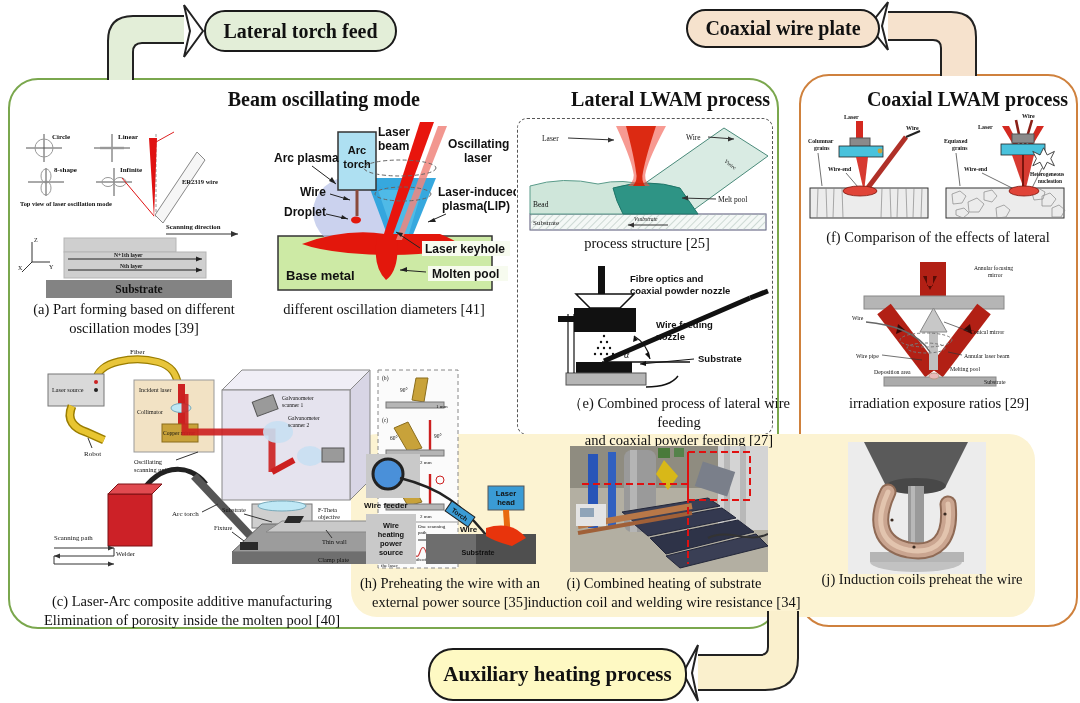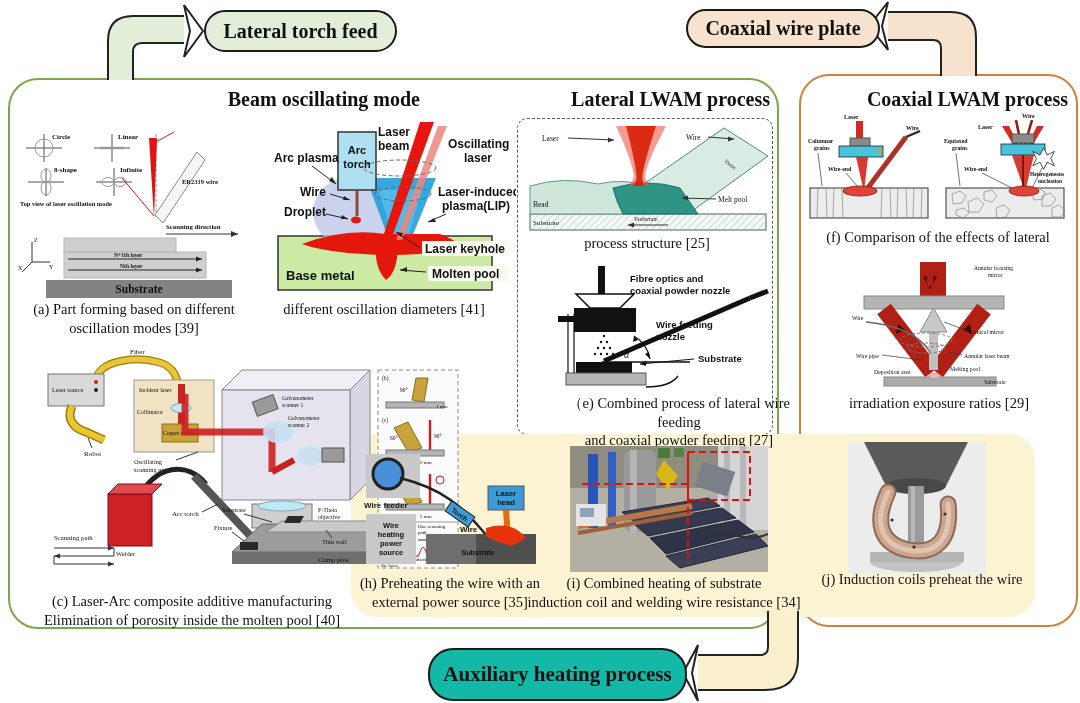--- a/index.html
+++ b/index.html
@@ -509,15 +509,15 @@
     </g>
     <g>
       <path d="M768,611 L768,647 Q768,655 760,655 L698,655 L698,690 L765,690 Q798,690 798,658 L798,611 Z" fill="#faf0cd"></path>
       <path d="M768,611 L768,647 Q768,655 760,655 L698,655 M698,690 L765,690 Q798,690 798,658 L798,611" fill="none" stroke="#222" stroke-width="2"></path>
       <path d="M698,645 L683,673 L698,701 L692,673 Z" fill="#fff" stroke="#222" stroke-width="2"></path>
     </g>
   </svg>
 
   <div class="pill" style="left:204px;top:10px;width:189px;height:38px;background:#e3eed8;">Lateral torch feed</div>
   <div class="pill" style="left:686px;top:9px;width:190px;height:35px;background:#f6e2cd;">Coaxial wire plate</div>
-  <div class="pill" style="left:428px;top:648px;width:255px;height:49px;background:#14b8a6;font-size:21px;">Auxiliary heating process</div>
+  <div class="pill" style="left:428px;top:648px;width:255px;height:49px;background:#fef9c3;font-size:21px;">Auxiliary heating process</div>
 
 </div>
 
 </body></html>

